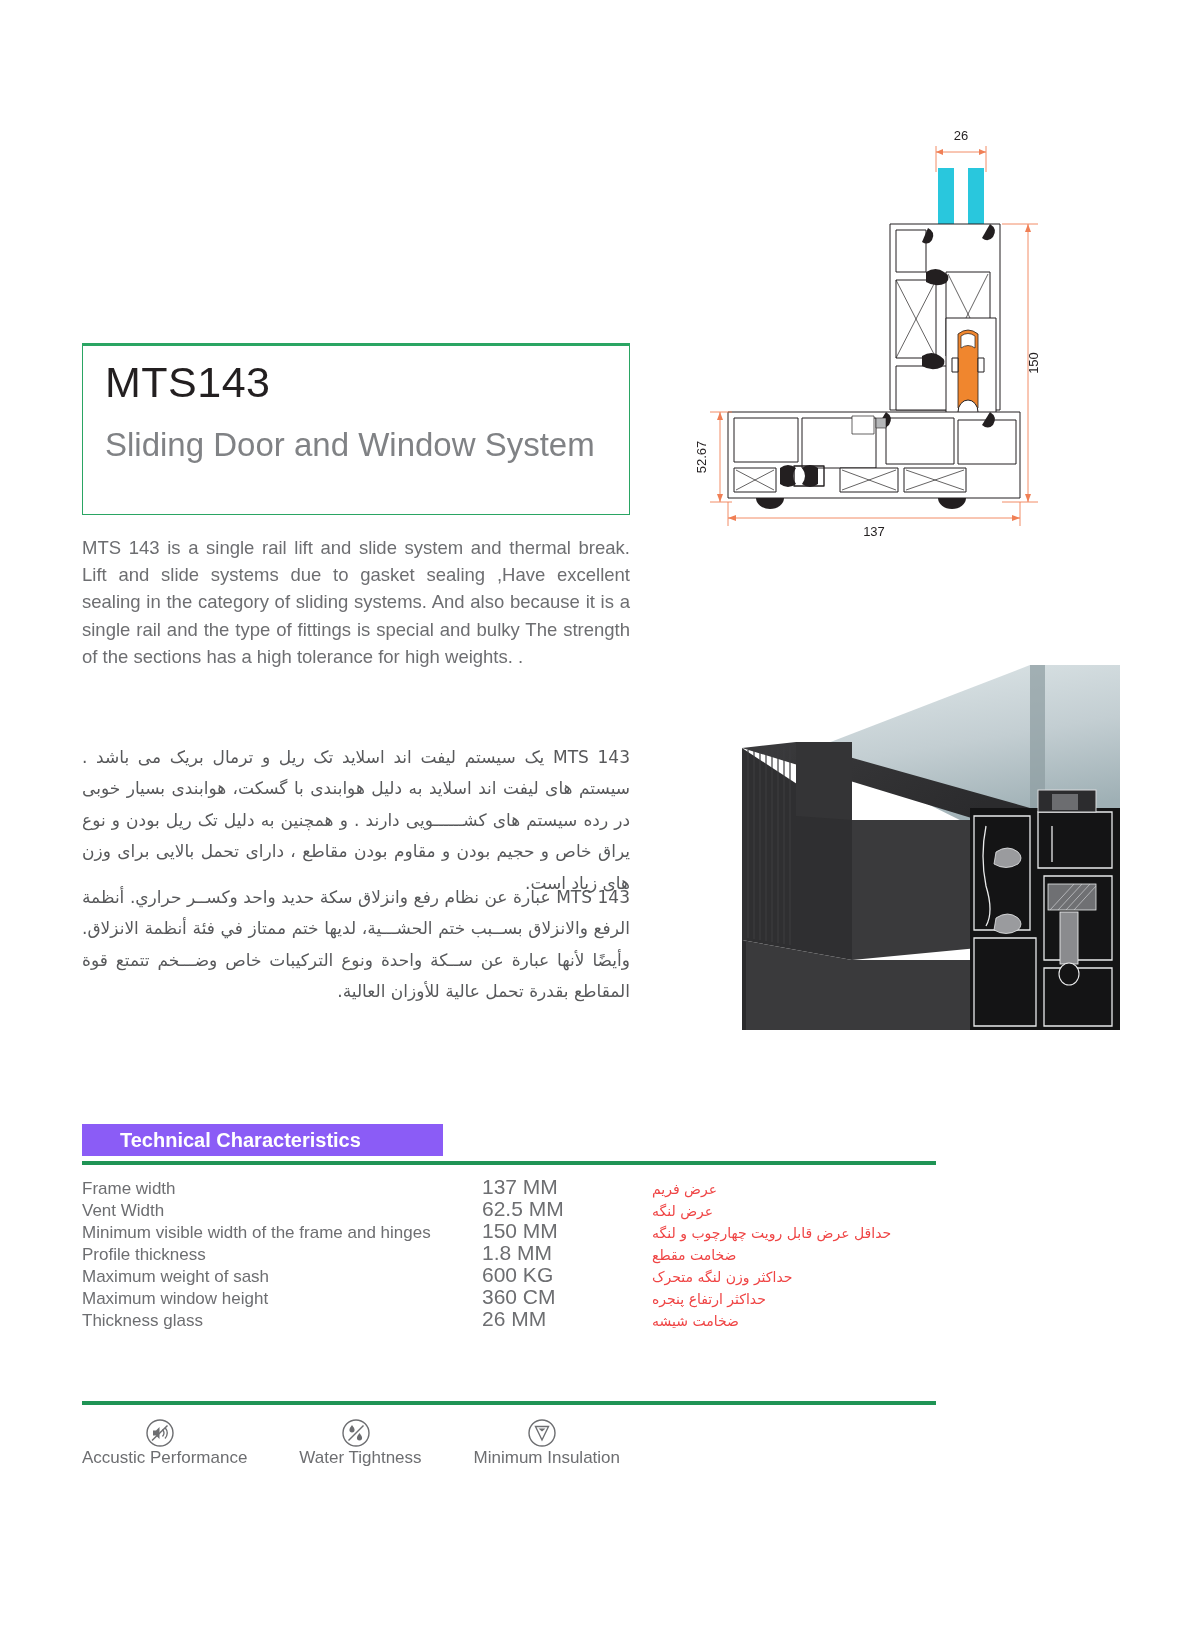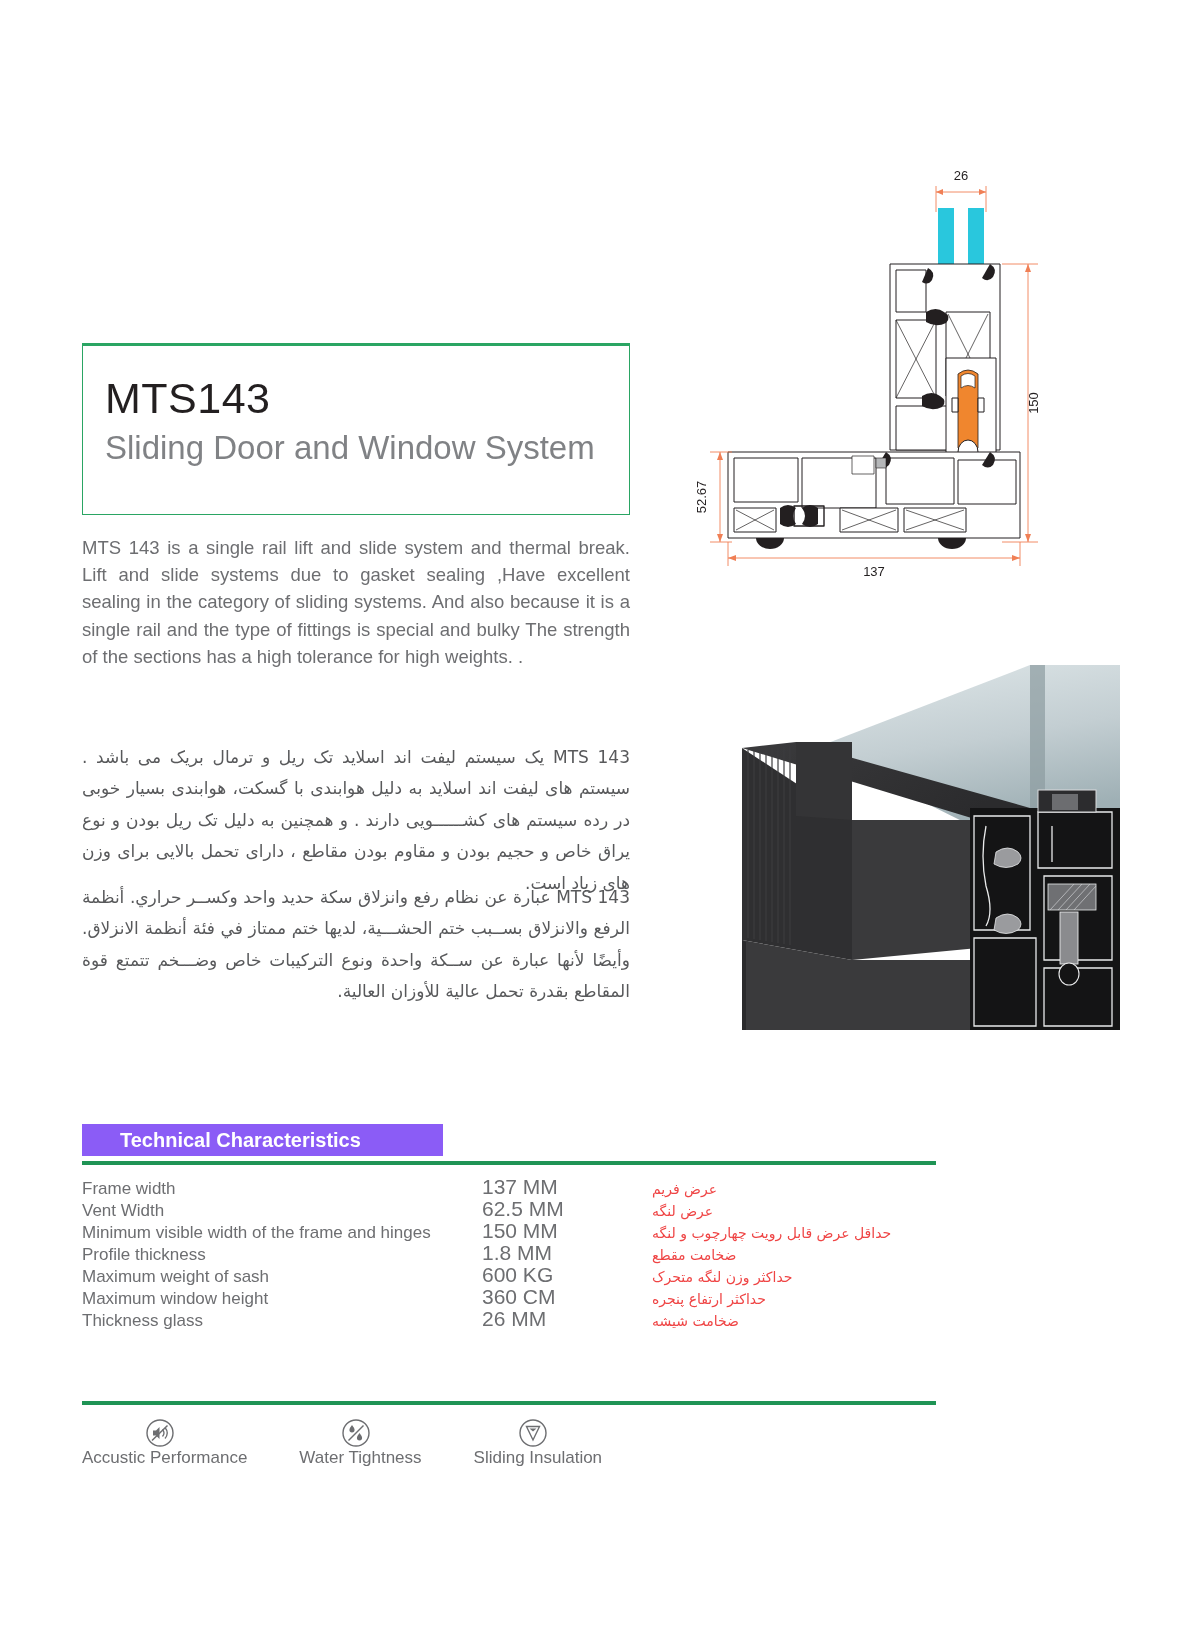--- a/index.html
+++ b/index.html
@@ -7,23 +7,23 @@
   body{
     width:1200px;height:1630px;background:#ffffff;
     font-family:"Liberation Sans","DejaVu Sans",sans-serif;
     color:#58595b;overflow:hidden;position:relative;
   }
   .page{position:relative;width:1200px;height:1630px;}
 
   
   .title-block{position:absolute;left:82px;top:343px;width:548px;height:172px;
     border:1.5px solid #2aa563;border-top:3px solid #2aa563;box-sizing:border-box;
-    padding:30px 0 0 22px;}
+    padding:14px 0 0 22px;}
   .title-main{font-size:43px;color:#231f20;letter-spacing:.5px;line-height:1.05;font-weight:400;}
-  .title-sub{font-size:33px;color:#808285;line-height:1.22;margin-top:7px;font-weight:400;}
+  .title-sub{font-size:33px;color:#808285;line-height:1.22;margin-top:20px;font-weight:400;}
 
   
   .para-en{position:absolute;left:82px;top:534px;width:548px;
     font-size:18.5px;line-height:1.47;color:#6d6e71;text-align:justify;}
   .para-fa{position:absolute;left:82px;top:742px;width:548px;
     font-size:17px;line-height:1.85;color:#58595b;direction:rtl;text-align:justify;
     font-family:"DejaVu Sans","Liberation Sans",sans-serif;}
   .para-ar{position:absolute;left:82px;top:882px;width:548px;
     font-size:17px;line-height:1.85;color:#58595b;direction:rtl;text-align:justify;
     font-family:"DejaVu Sans","Liberation Sans",sans-serif;}
@@ -43,21 +43,21 @@
   .spec-rtl{flex:1;text-align:left;font-size:14px;color:#ef4444;direction:rtl;
     font-family:"DejaVu Sans","Liberation Sans",sans-serif;}
 
   
   .features{position:absolute;left:82px;top:1418px;width:854px;display:flex;align-items:center;}
   .feature{display:flex;align-items:center;margin-right:52px;flex-direction:column;}
   .feature .ficon{width:30px;height:30px;margin-right:9px;flex:0 0 30px;}
   .feature .flabel{font-size:17px;color:#6d6e71;}
 
   
-  .cad{position:absolute;left:690px;top:120px;width:430px;height:420px;margin-top:40px;}
+  .cad{position:absolute;left:690px;top:120px;width:430px;height:420px;}
   .photo{position:absolute;left:700px;top:630px;width:420px;height:400px;}
   svg{display:block;overflow:visible;}
   .dimtxt{font-family:"Liberation Sans",sans-serif;font-size:13px;fill:#231f20;}
 </style>
 </head>
 <body>
 
 <div class="page">
 
   <div class="title-block">
@@ -303,18 +303,18 @@
     </div>
 
     <div class="feature">
       <span class="ficon">
         <svg width="30" height="30" viewBox="0 0 30 30">
           <circle cx="15" cy="15" r="13" fill="none" stroke="#6d6e71" stroke-width="1.4"></circle>
           <path d="M8.5 8.5 L21.5 8.5 L15 22 Z" fill="none" stroke="#6d6e71" stroke-width="1.4"></path>
           <path d="M11.5 10.5 L18.5 10.5 L15 13.5 Z" fill="#6d6e71"></path>
         </svg>
       </span>
-      <span class="flabel">Sliding Insulation</span>
+      <span class="flabel">Minimum Insulation</span>
     </div>
 
   </div>
 
 </div>
 
 </body></html>

